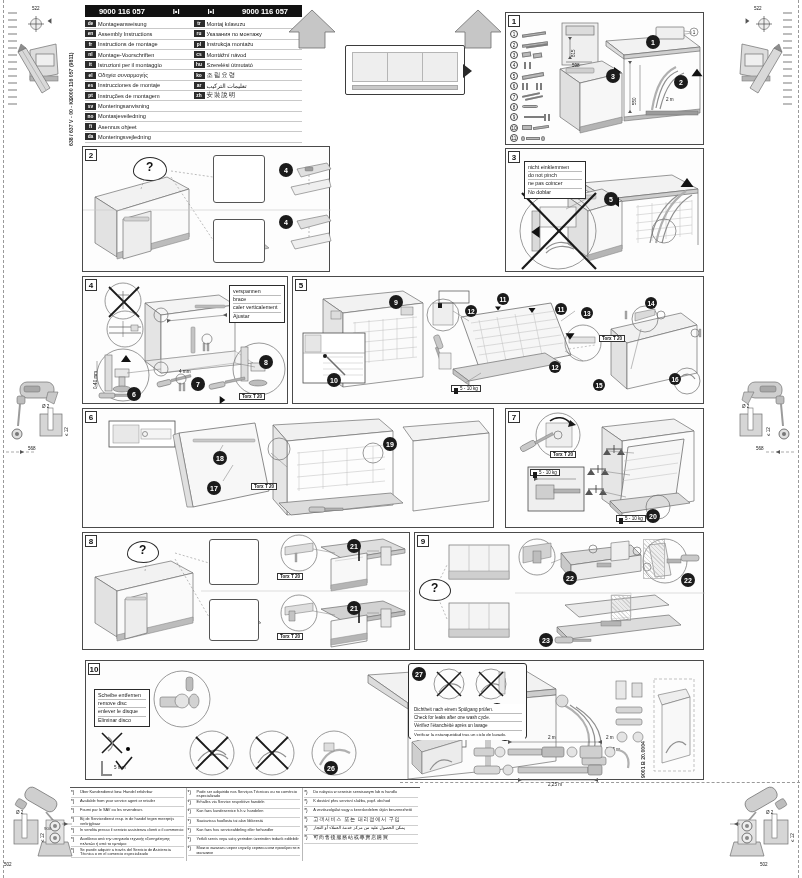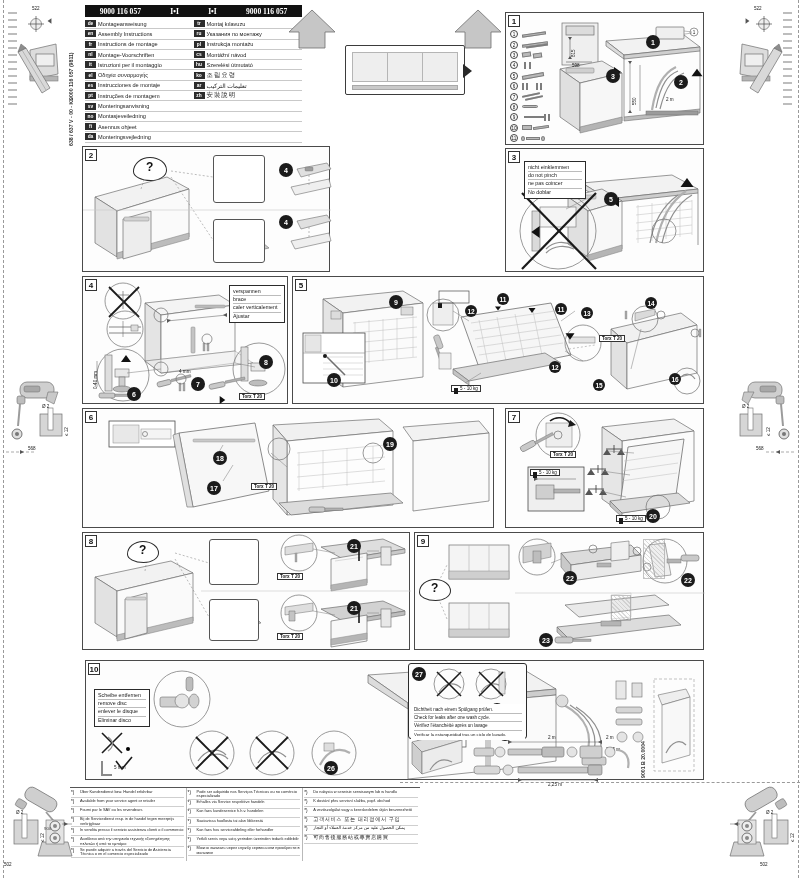--- a/index.html
+++ b/index.html
@@ -97,21 +97,21 @@
   .wt::before{
     content:""; position:absolute; left:2px; top:1.5px;
     width:4px; height:6px; background:#1a1a1a;
   }
   .tb-wrap {
     position:absolute; left:85px; top:5px; width:217px; height:12px;
     background:#111; color:#fff;
     display:flex; align-items:center; justify-content:space-around;
     font-size:7.6px; font-weight:bold;
   }
-  .tb-wrap span { white-space:nowrap;font-family:Liberation Serif, serif; }
+  .tb-wrap span { white-space:nowrap; }
 
   
   .langtab {
     position:absolute; left:85px; top:19px; width:217px;
   }
   .langcols { display:flex; }
   .langcol { width:108.5px; }
   .langrow {
     display:flex; align-items:center; gap:2px;
     height:10.3px;

